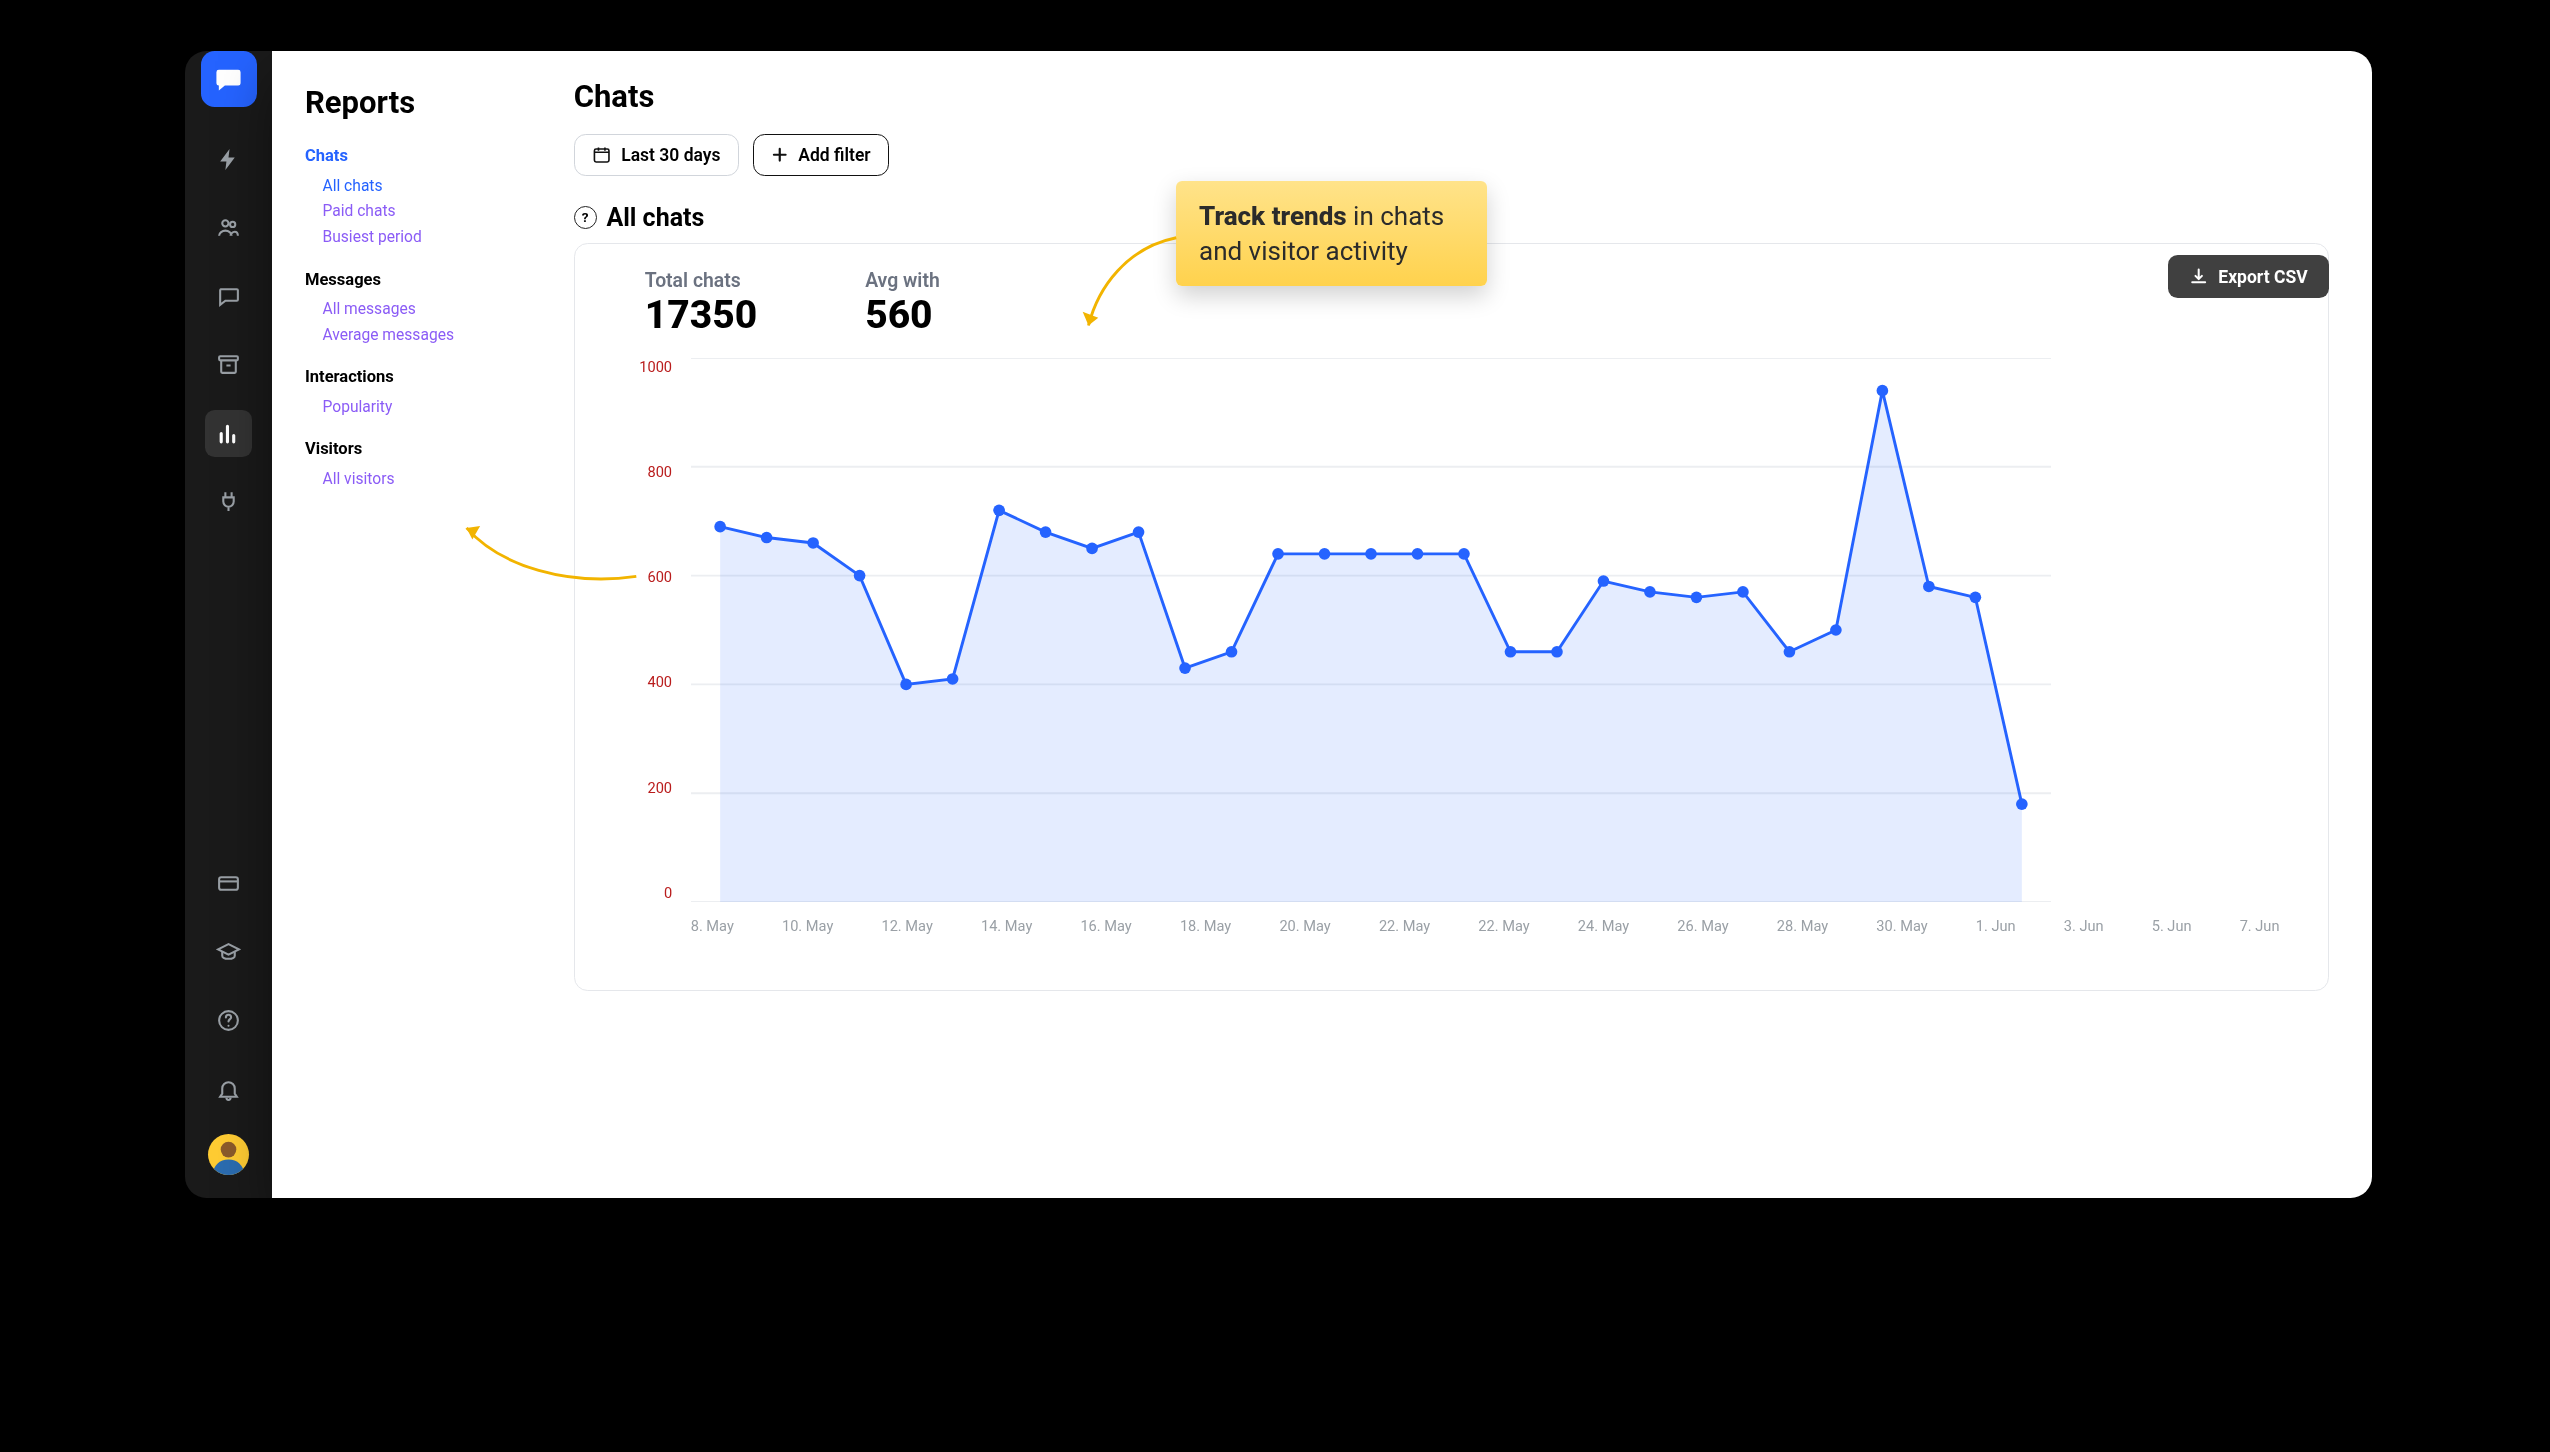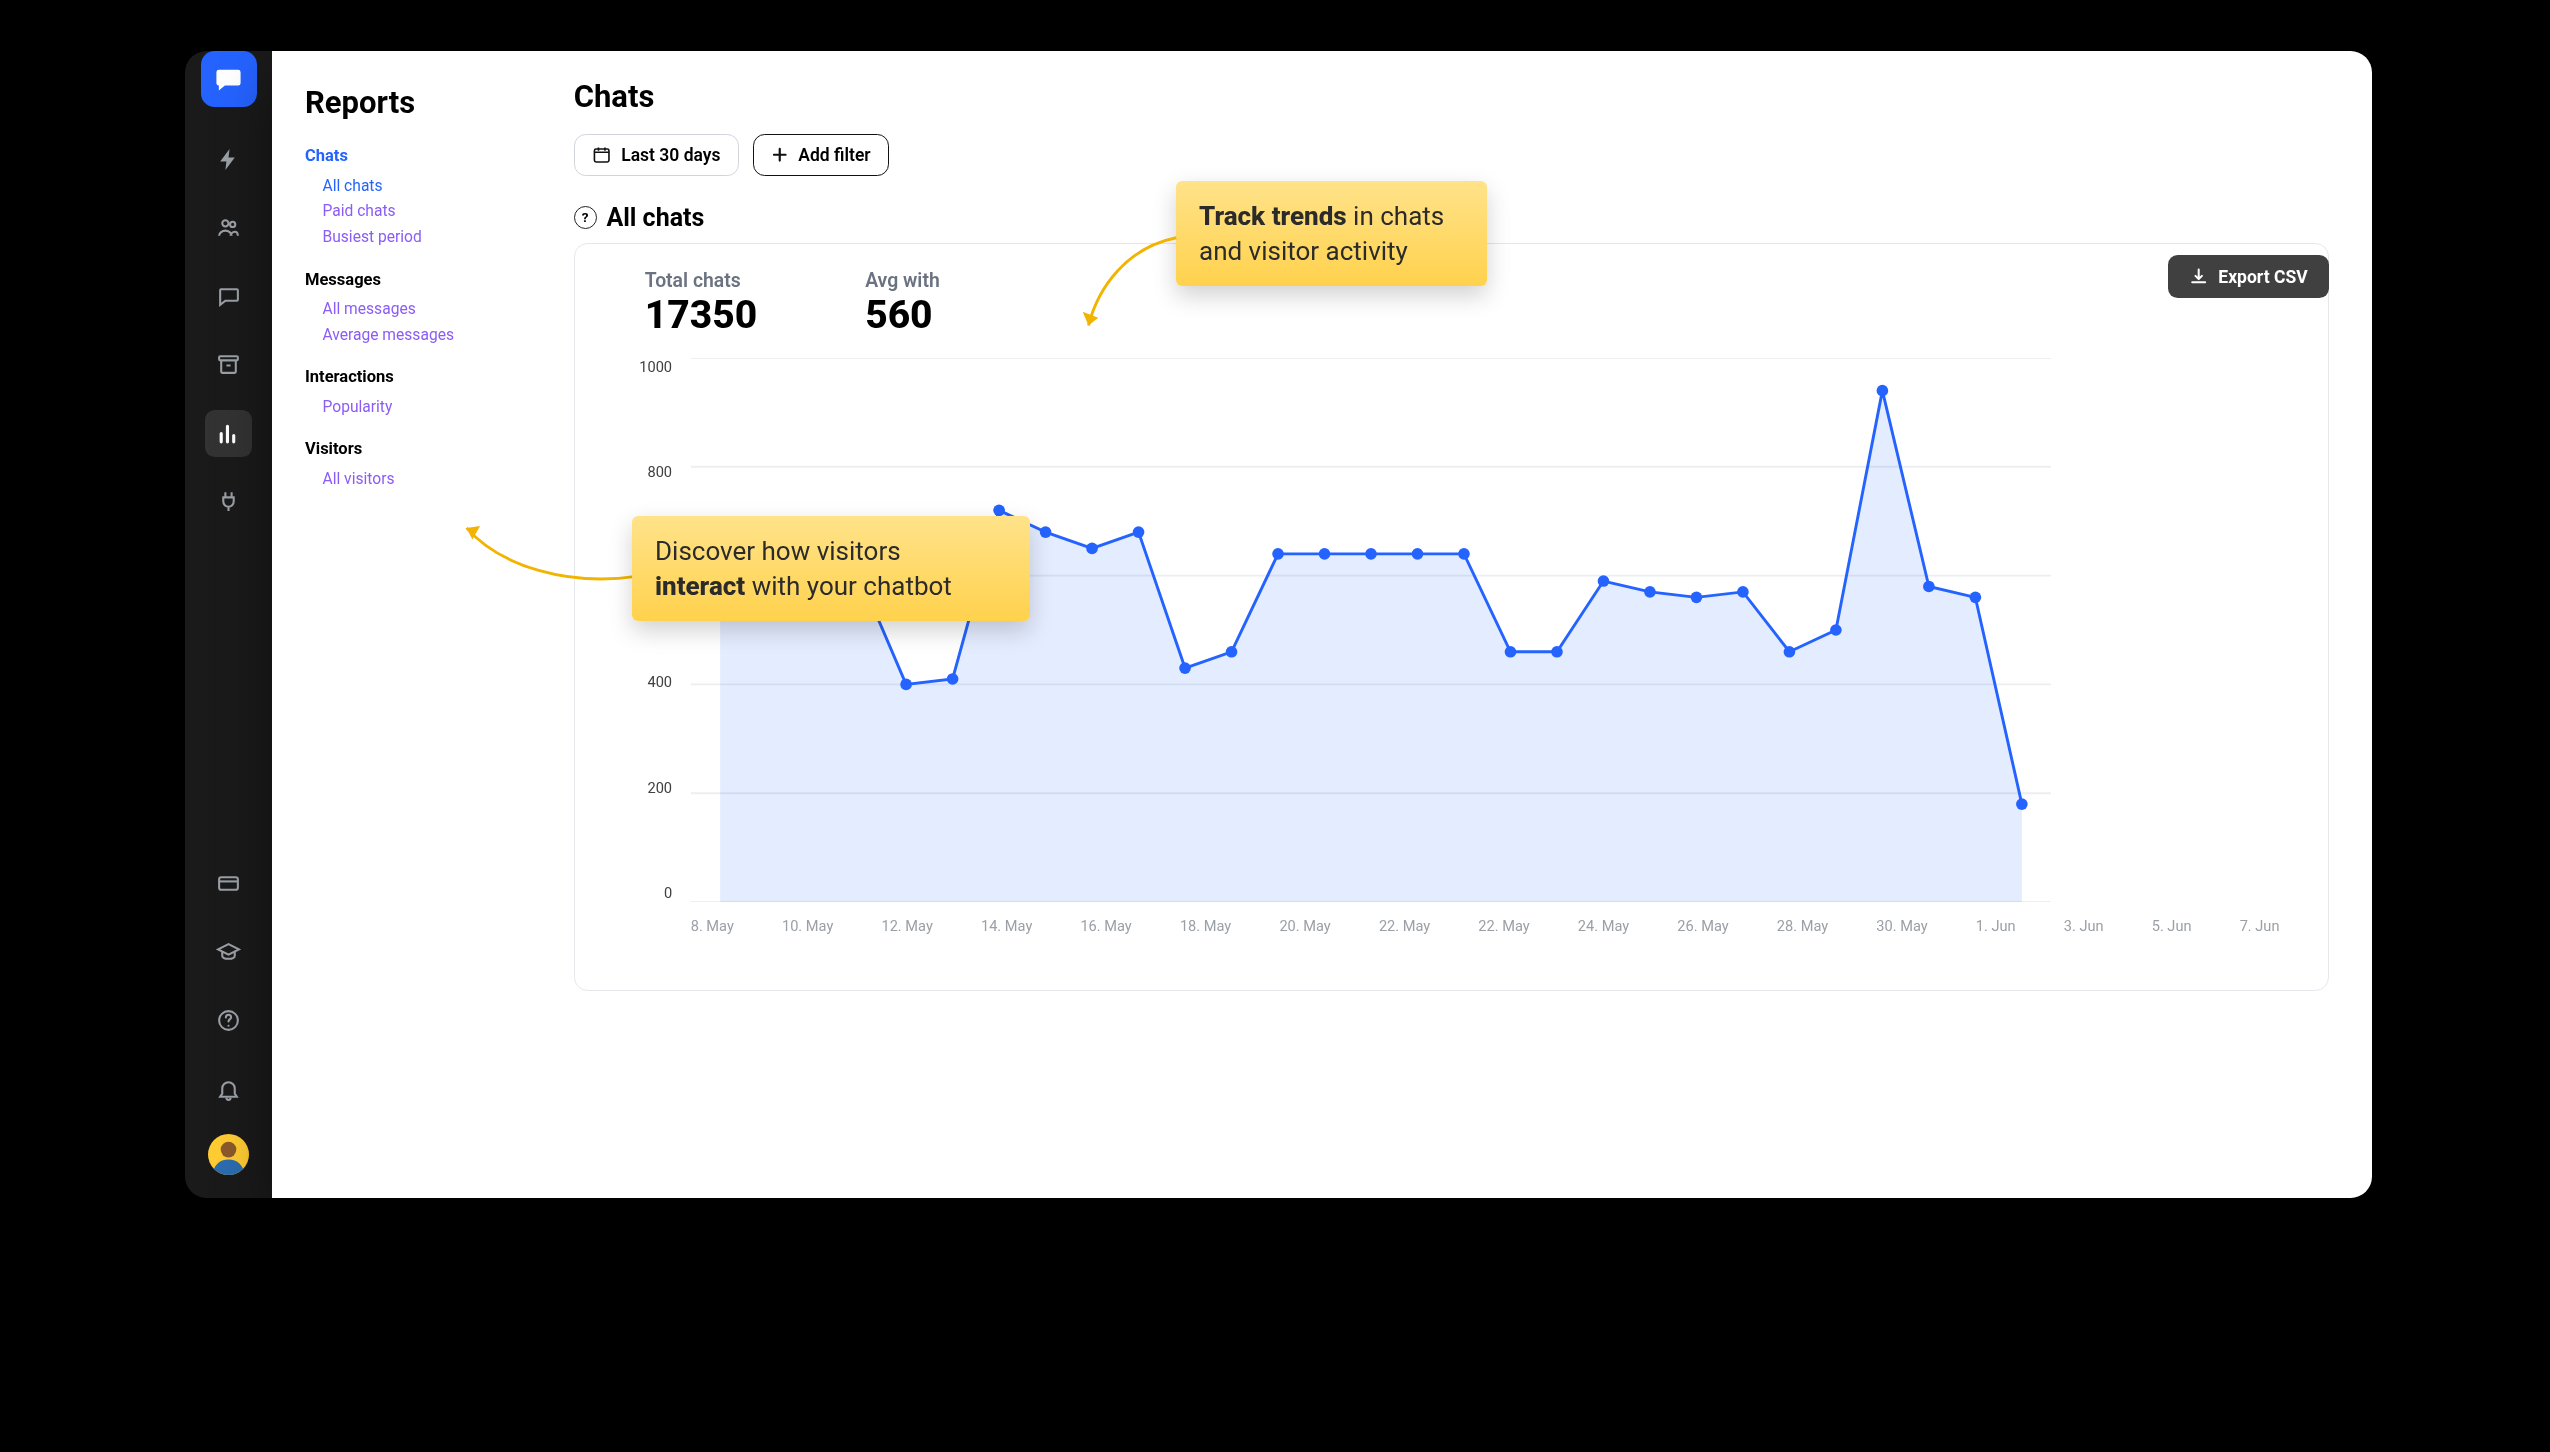--- a/index.html
+++ b/index.html
@@ -30,21 +30,21 @@
   .pill.strong { border-color:#111; }
   .section-head { display:flex; align-items:center; gap:9.7px; margin-bottom:11.7px; }
   .section-head .q { width:23px; height:23px; border:1.9px solid #222; border-radius:50%; display:flex; align-items:center; justify-content:center; font-size:13.6px; font-weight:700; }
   .section-head h3 { font-size:25px; font-weight:700; }
   .export { position:absolute; right:43px; top:204px; background:#404040; color:#fff; border:none; border-radius:9.7px; padding:11.7px 21.4px; font-size:17.5px; font-weight:700; display:flex; align-items:center; gap:9.7px; cursor:pointer; }
   .card { border:1.9px solid #e5e7eb; border-radius:13.6px; padding:25px 29px 29px 29px; }
   .metrics { display:flex; gap:108px; margin-left:41px; margin-bottom:19.4px; }
   .metric-label { color:#6b7280; font-size:19.4px; font-weight:600; }
   .metric-value { font-size:39px; font-weight:800; }
   .chart-wrap { position:relative; height:603px; }
-  .ylabels { position:absolute; left:19.4px; top:0; height:544px; display:flex; flex-direction:column; justify-content:space-between; align-items:flex-end; width:49px; color:#404040; font-size:14.6px; }
+  .ylabels { position:absolute; left:19.4px; top:0; height:544px; display:flex; flex-direction:column; justify-content:space-between; align-items:flex-end; width:49px; color:#b91c1c; font-size:14.6px; }
   .plot { position:absolute; left:87px; right:19.4px; top:0; height:544px; }
   .grid line { stroke:#eceef1; stroke-width:2; }
   .series-area { fill:rgba(37,99,255,0.12); }
   .series-line { stroke:#2563ff; stroke-width:3; fill:none; }
   .series-dot { fill:#2563ff; }
   .xlabels { position:absolute; left:87px; right:19.4px; top:559px; display:flex; justify-content:space-between; color:#9aa0a6; font-size:14.6px; }
   
   .callout { position:absolute; background:linear-gradient(180deg,#ffe38a,#ffd24d); border-radius:6px; padding:17.5px 23px; font-size:26px; color:#2b2b2b; box-shadow:0 9.7px 23px rgba(0,0,0,.18); line-height:1.35; }
   .callout b { font-weight:800; }
   .arrow { stroke:#f2b400; stroke-width:3; fill:none; }
@@ -274,19 +274,15 @@
       </svg>
 
       <svg style="position:absolute; left:-112px; top:467px;" width="194" height="78" viewBox="0 0 200 80">
         <path class="arrow" d="M190 60 C 120 70, 50 50, 15 10"></path>
         <path class="arrowhead" d="M15 10 l14 -2 l-8 14 z"></path>
       </svg>
 
     </div>
   </div>
 
-  <div class="callout" style="left:447px; top:465px; width:398px;">
-    <span>Discover how visitors</span><br>
-    <b>interact</b><span> with your chatbot</span>
-  </div>
 
 </div>
 
 
 </body></html>

